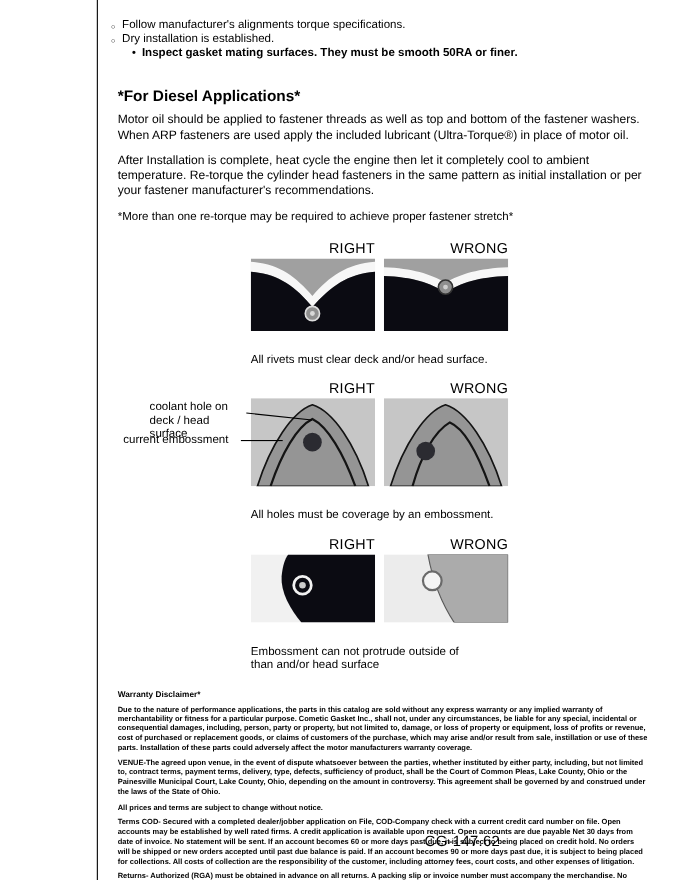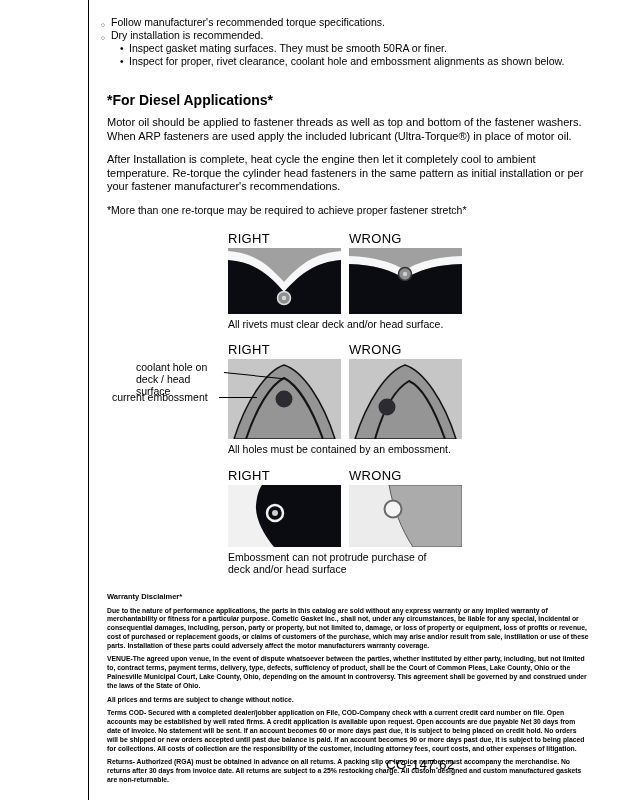--- a/index.html
+++ b/index.html
@@ -9,34 +9,34 @@
     font-family:"Liberation Sans", sans-serif; color:#000;
   }
   .edge-line { position:absolute; left:88px; top:0; width:1px; height:800px; background:#000; }
   .content { position:absolute; left:96px; top:16px; width:498px; }
 
   .title { font-size:13px; font-weight:bold; text-decoration:underline; margin:0 0 10px 11px; letter-spacing:.2px; }
 
   .bullet, .subbullet { position:relative; font-size:10.5px; line-height:13px; padding-left:10px; }
   .bullet { margin-left:5px; }
   .bullet::before { content:"○"; position:absolute; left:0; top:2px; font-size:6.5px; }
-  .subbullet { margin-left:23px; }
+  .subbullet { margin-left:23px;font-weight:bold; }
   .subbullet::before { content:"•"; position:absolute; left:1px; top:0; font-size:10px; }
 
   .diesel-heading { font-size:14px; font-weight:bold; margin:24px 0 8px 11px; }
   .para { font-size:11px; line-height:13.5px; margin:0 0 10px 11px; width:478px; }
   .note { font-size:10.5px; line-height:13px; margin:2px 0 14px 11px; }
 
   .figs { margin-left:132px; width:240px; }
   .fig-row { position:relative; margin-bottom:12px; }
   .fig-labels { display:flex; gap:8px; margin-bottom:2px; }
-  .fig-label { width:113px; text-align:left; font-size:13px; letter-spacing:.3px; }
+  .fig-label { width:113px; text-align:right; font-size:13px; letter-spacing:.3px; }
   .fig-panels { display:flex; gap:8px; }
   .fig-panels svg { display:block; }
-  .fig-caption { font-size:10.5px; margin-top:4px; line-height:12.5px; }
+  .fig-caption { font-size:10.5px; margin-top:20px; line-height:12.5px; }
   .caption-wide { width:200px; }
 
   .callout-hole { position:absolute; left:-92px; top:19px; width:88px; font-size:10.5px; line-height:12px; }
   .callout-emboss { position:absolute; left:-116px; top:49px; width:106px; font-size:10.5px; line-height:12px; }
   .leader { position:absolute; height:1px; background:#000; transform-origin:0 0; }
   .leader-1 { left:-4px; top:30px; width:60px; transform:rotate(6deg); }
   .leader-2 { left:-9px; top:55px; width:38px; }
 
   .warranty { margin-top:16px; margin-left:11px; width:482px; }
   .warranty-heading { font-size:7.5px; font-weight:bold; margin-bottom:6px; }
@@ -46,24 +46,23 @@
 </style>
 </head>
 <body>
 
 <div class="page">
   <div class="edge-line"></div>
 
   <div class="content">
 
     <div>
-      <div class="bullet">Follow manufacturer's recommended torque specifications.</div>
-      <div class="bullet">Dry installation is recommended.</div>
+      <div class="bullet">Follow manufacturer's alignments torque specifications.</div>
+      <div class="bullet">Dry installation is established.</div>
       <div class="subbullet">Inspect gasket mating surfaces.  They must be smooth 50RA or finer.</div>
-      <div class="subbullet">Inspect for proper, rivet clearance, coolant hole and embossment alignments as shown below.</div>
     </div>
 
     <h2 class="diesel-heading">*For Diesel Applications*</h2>
     <p class="para">Motor oil should be applied to fastener threads as well as top and bottom of the fastener washers. When ARP fasteners are used apply the included lubricant (Ultra-Torque®) in place of motor oil.</p>
     <p class="para">After Installation is complete, heat cycle the engine then let it completely cool to ambient temperature. Re-torque the cylinder head fasteners in the same pattern as initial installation or per your fastener manufacturer's recommendations.</p>
     <p class="note">*More than one re-torque may be required to achieve proper fastener stretch*</p>
 
     <div class="figs">
 
       <div class="fig-row">
@@ -106,42 +105,42 @@
             <path d="M18,80 C28,50 42,26 56,19 C70,26 84,50 95,80" fill="none" stroke="#141414" stroke-width="2"></path>
             <circle cx="56" cy="40" r="8.5" fill="#2b2b31"></circle>
           </svg>
           <svg width="113" height="80" viewBox="0 0 113 80">
             <rect width="113" height="80" fill="#c6c6c6"></rect>
             <path d="M6,80 C18,42 38,12 56,6 C75,12 95,42 107,80 Z" fill="#959595" stroke="#141414" stroke-width="1.5"></path>
             <path d="M26,80 C34,52 46,30 60,22 C74,28 86,52 96,80" fill="none" stroke="#141414" stroke-width="2"></path>
             <circle cx="38" cy="48" r="8.5" fill="#2b2b31"></circle>
           </svg>
         </div>
-        <div class="fig-caption">All holes must be contained by an embossment.</div>
+        <div class="fig-caption">All holes must be coverage by an embossment.</div>
       </div>
 
       <div class="fig-row">
         <div class="fig-labels">
           <div class="fig-label">RIGHT</div>
           <div class="fig-label">WRONG</div>
         </div>
         <div class="fig-panels">
           <svg width="113" height="62" viewBox="0 0 113 62">
             <rect width="113" height="62" fill="#f1f1f1"></rect>
             <path d="M34,0 L113,0 L113,62 L46,62 C36,50 27,34 28,20 C29,10 31,4 34,0 Z" fill="#0b0b12"></path>
             <circle cx="47" cy="28" r="8" fill="none" stroke="#f1f1f1" stroke-width="2.5"></circle>
             <circle cx="47" cy="28" r="3" fill="#cccccc"></circle>
           </svg>
           <svg width="113" height="62" viewBox="0 0 113 62">
             <rect width="113" height="62" fill="#ececec"></rect>
             <path d="M40,0 L113,0 L113,62 L64,62 C52,44 44,22 40,0 Z" fill="#ababab" stroke="#5a5a5a" stroke-width="1"></path>
             <circle cx="44" cy="24" r="8.5" fill="#f4f4f4" stroke="#6a6a6a" stroke-width="2"></circle>
           </svg>
         </div>
-        <div class="fig-caption caption-wide">Embossment can not protrude purchase of deck and/or head surface</div>
+        <div class="fig-caption caption-wide">Embossment can not protrude outside of than and/or head surface</div>
       </div>
 
     </div>
 
     <div class="warranty">
       <div class="warranty-heading">Warranty Disclaimer*</div>
       <p>Due to the nature of performance applications, the parts in this catalog are sold without any express warranty or any implied warranty of merchantability or fitness for a particular purpose.  Cometic Gasket Inc., shall not, under any circumstances, be liable for any special, incidental or consequential damages, including, person, party or property, but not limited to, damage, or loss of property or equipment, loss of profits or revenue, cost of purchased or replacement goods, or claims of customers of the purchase, which may arise and/or result from sale, instillation or use of these parts.  Installation of these parts could adversely affect the motor manufacturers warranty coverage.</p>
       <p>VENUE-The agreed upon venue, in the event of dispute whatsoever between the parties, whether instituted by either party, including, but not limited to, contract terms, payment terms, delivery, type, defects, sufficiency of product, shall be the Court of Common Pleas, Lake County, Ohio or the Painesville Municipal Court, Lake County, Ohio, depending on the amount in controversy. This agreement shall be governed by and construed under the laws of the State of Ohio.</p>
       <p>All prices and terms are subject to change without notice.</p>
       <p>Terms COD- Secured with a completed dealer/jobber application on File, COD-Company check with a current credit card number on file.  Open accounts may be established by well rated firms.  A credit application is available upon request.  Open accounts are due payable Net 30 days from date of invoice.  No statement will be sent.  If an account becomes 60 or more days past due, it is subject to being placed on credit hold.  No orders will be shipped or new orders accepted until past due balance is paid.  If an account becomes 90 or more days past due, it is subject to being placed for collections.  All costs of collection are the responsibility of the customer, including attorney fees, court costs, and other expenses of litigation.</p>

